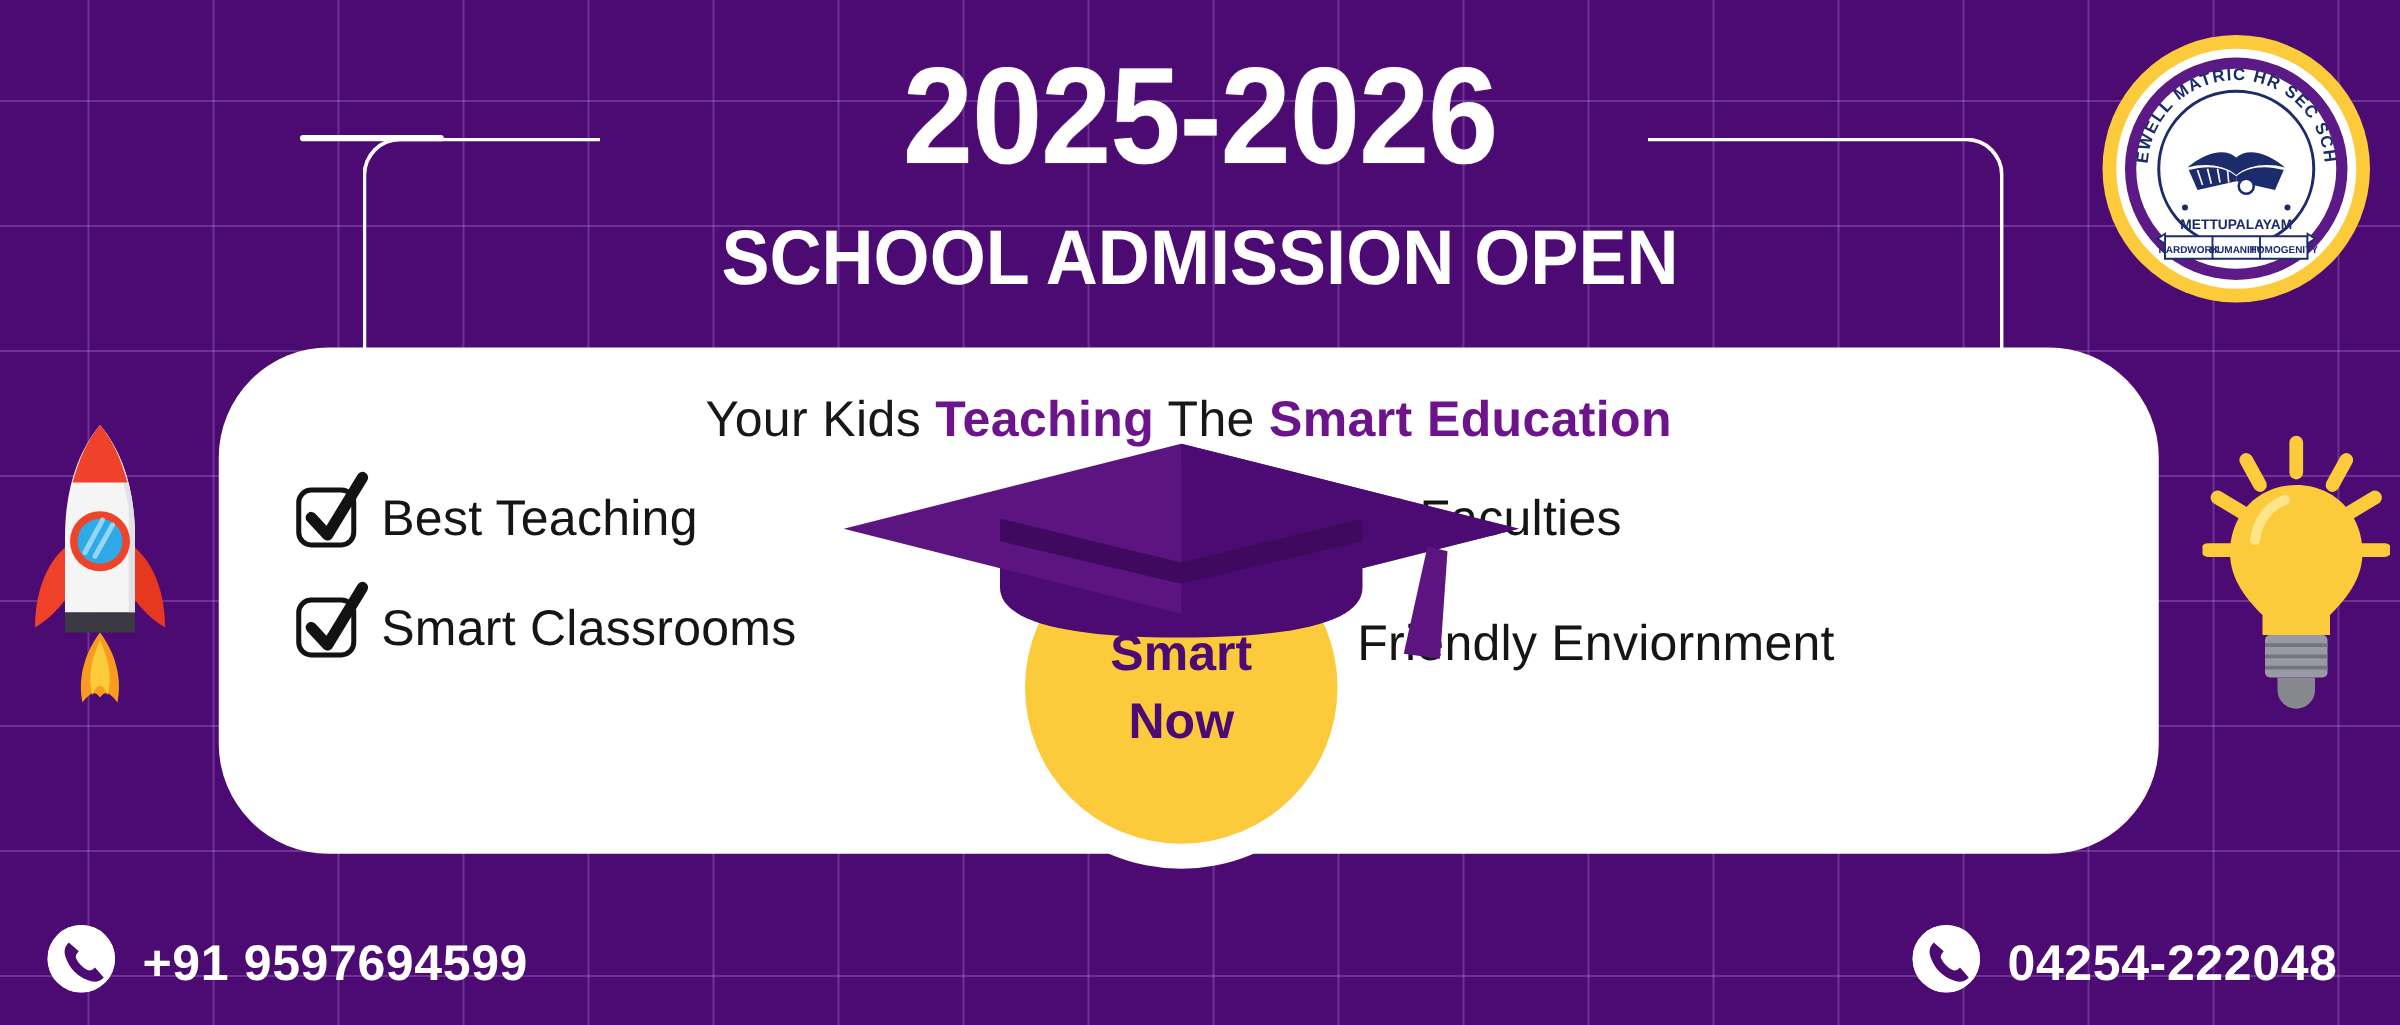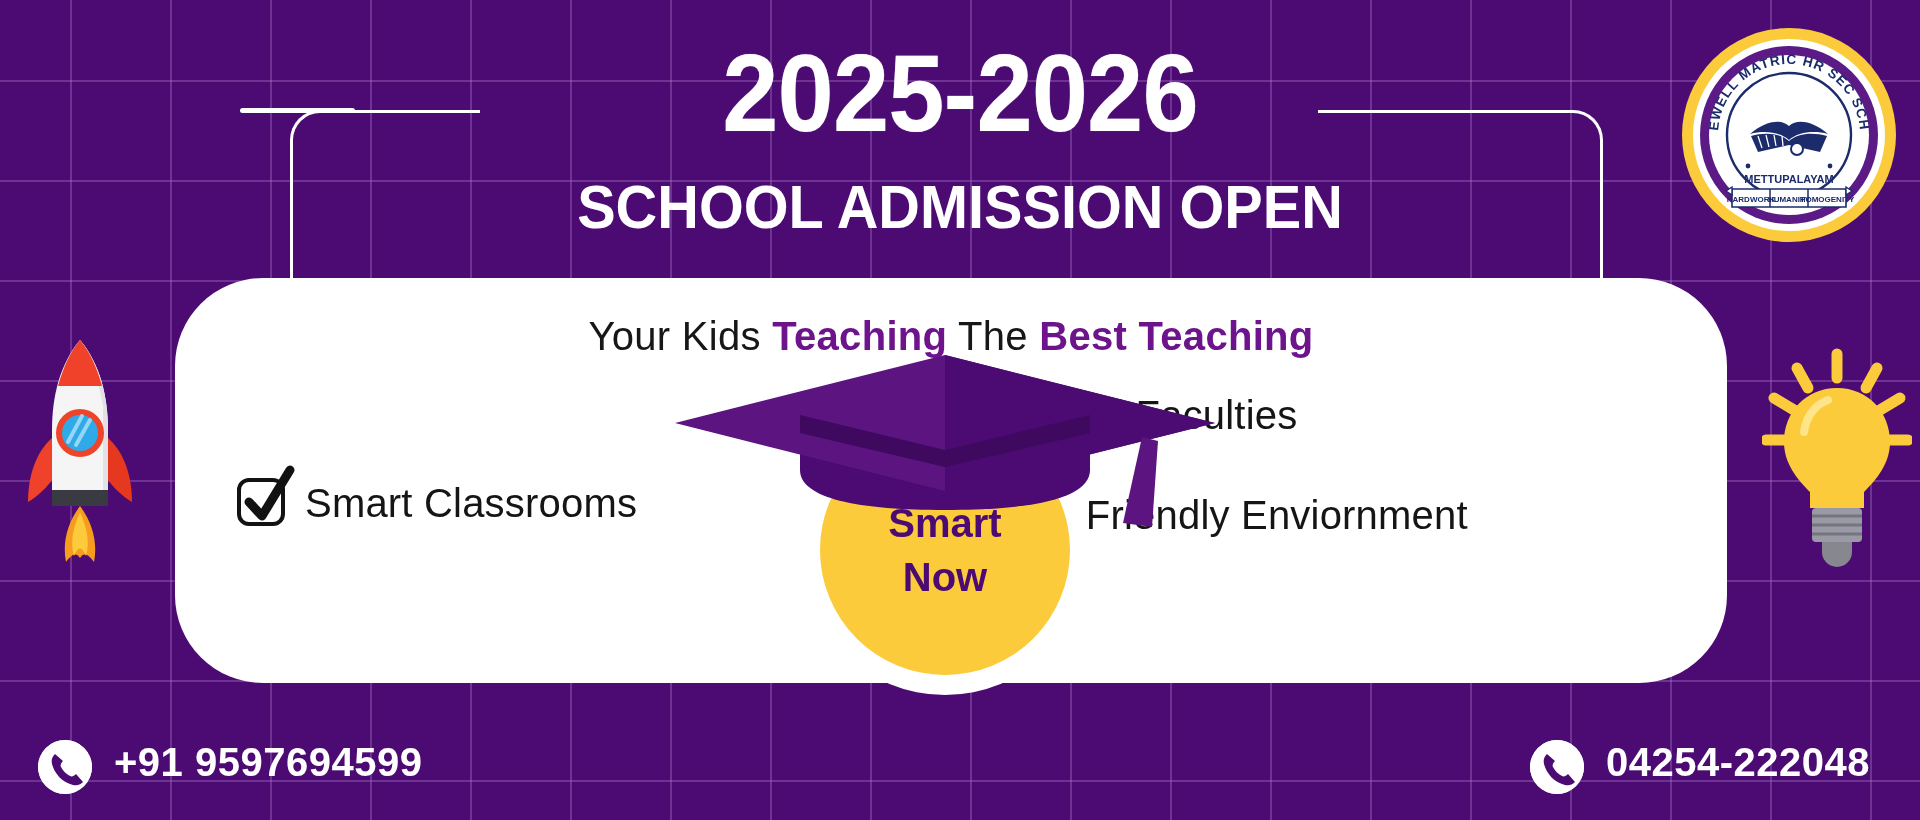--- a/index.html
+++ b/index.html
@@ -118,21 +118,21 @@
   .cap { position:absolute; left:-145px; top:-110px; width:580px; height:260px; }
 
   
   .logo { position:absolute; right:22px; top:26px; width:218px; height:218px; }
 
   
   .rocket { position:absolute; left:10px; top:330px; width:140px; height:250px; }
   .bulb   { position:absolute; right:8px; top:340px; width:150px; height:230px; }
 
   
-  .phone { position:absolute; display:flex; align-items:flex-start; gap:22px; }
+  .phone { position:absolute; display:flex; align-items:flex-end; gap:22px; }
   .phone-l { left:38px; bottom:26px; }
   .phone-r { right:50px; bottom:26px; }
   .phone .pico {
     width:54px; height:54px; border-radius:50%;
     background:#ffffff; display:flex; align-items:center; justify-content:center;
     flex:0 0 54px;
   }
   .phone .ptxt {
     color:#ffffff; font-size:40px; font-weight:bold; letter-spacing:.5px;
     font-family:"Liberation Sans Narrow","Liberation Sans",sans-serif;
@@ -227,24 +227,33 @@
         <line x1="50" y1="176" x2="100" y2="176"></line>
         <line x1="50" y1="185" x2="100" y2="185"></line>
         <line x1="50" y1="194" x2="100" y2="194"></line>
       </g>
       <path d="M60 202 h30 v10 a15 15 0 0 1 -30 0 z" fill="#87878F"></path>
     </svg>
   </div>
 
   <div class="card">
     <div class="tagline">
-      <span>Your Kids </span><b>Teaching</b><span> The </span><b>Best Teaching</b>
+      <span>Your Kids </span><b>Teaching</b><span> The </span><b>Smart Education</b>
     </div>
 
     <div class="features">
+      <div class="feat f1">
+        <span class="chk">
+          <svg viewBox="0 0 58 64">
+            <rect x="4" y="14" width="44" height="44" rx="10" fill="none" stroke="#121212" stroke-width="4"></rect>
+            <path d="M14 36 L27 50 L55 4" fill="none" stroke="#121212" stroke-width="9" stroke-linecap="round" stroke-linejoin="round"></path>
+          </svg>
+        </span>
+        <span class="lbl">Best Teaching</span>
+      </div>
 
       <div class="feat f2">
         <span class="chk">
           <svg viewBox="0 0 58 64">
             <rect x="4" y="14" width="44" height="44" rx="10" fill="none" stroke="#121212" stroke-width="4"></rect>
             <path d="M14 36 L27 50 L55 4" fill="none" stroke="#121212" stroke-width="9" stroke-linecap="round" stroke-linejoin="round"></path>
           </svg>
         </span>
         <span class="lbl">Smart Classrooms</span>
       </div>

